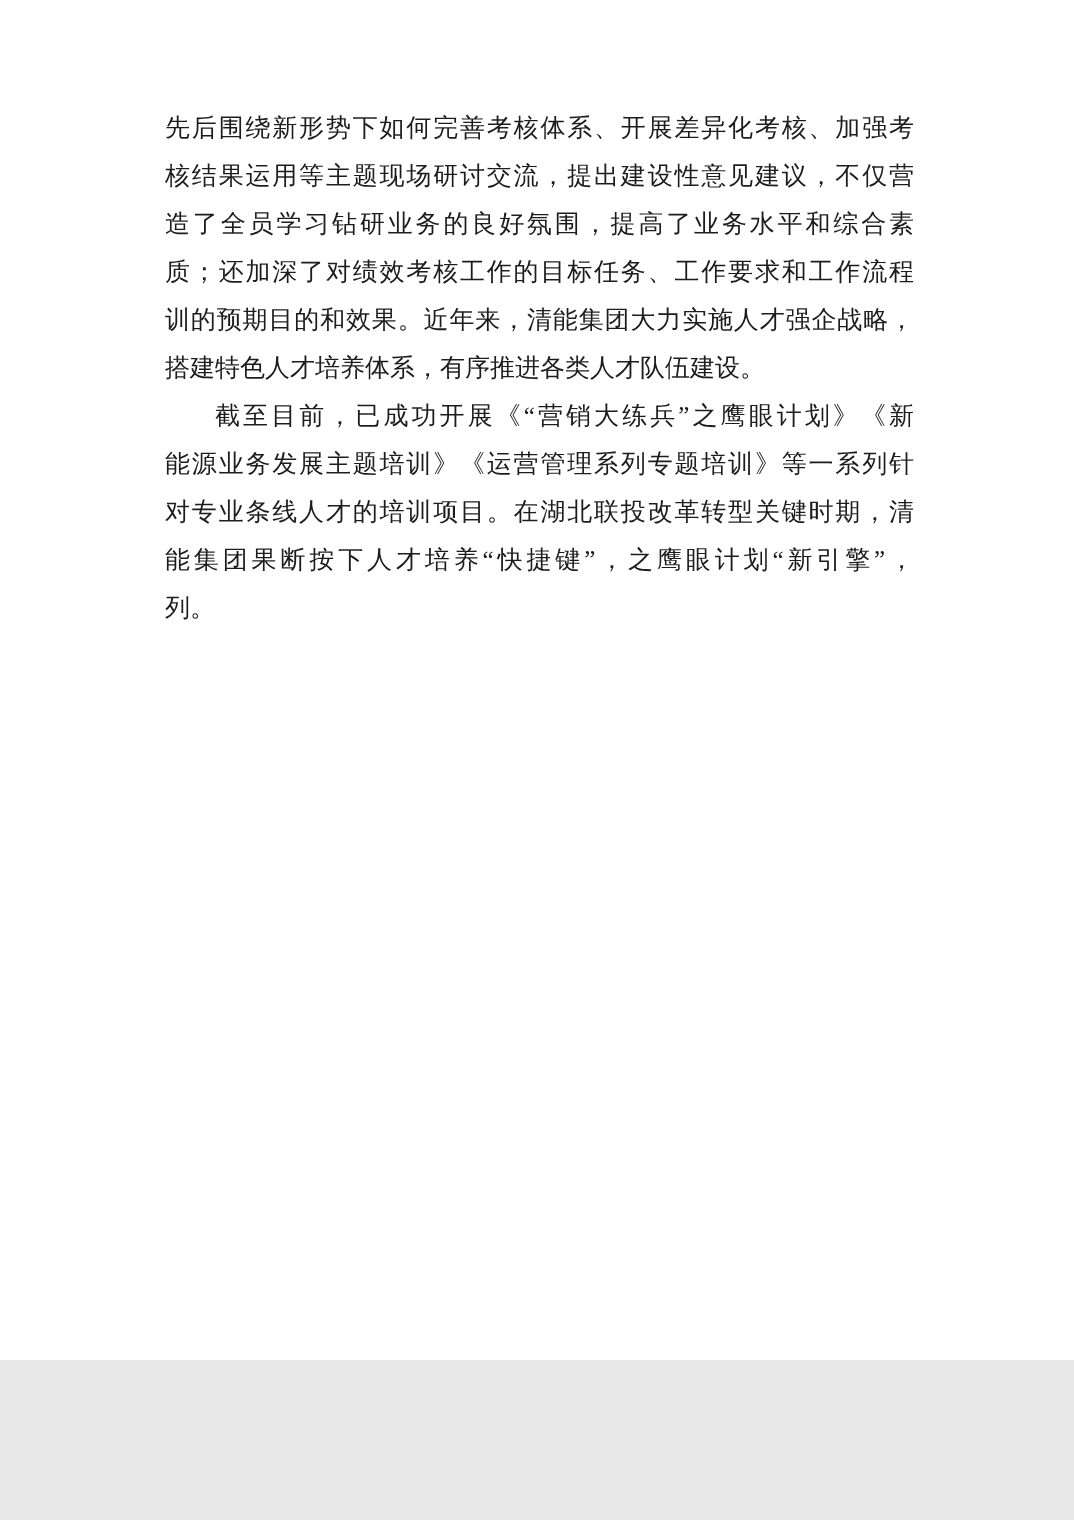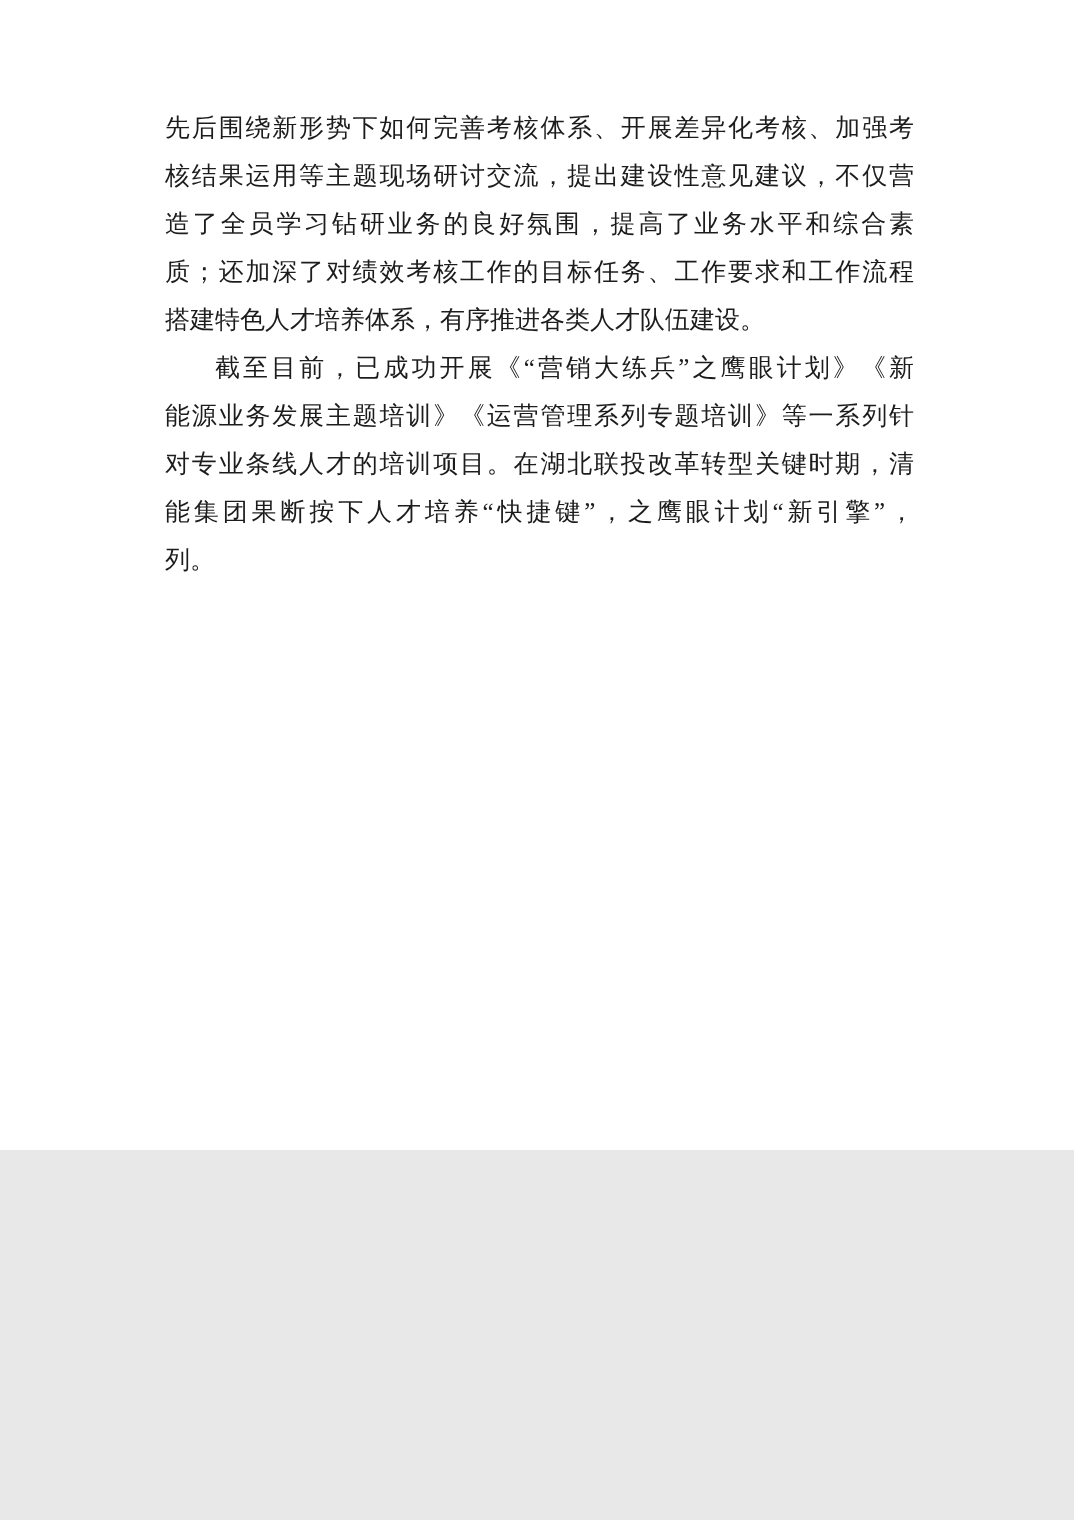--- a/index.html
+++ b/index.html
@@ -3,21 +3,21 @@
 <meta charset="utf-8">
 <style>
   html, body {
     margin: 0;
     padding: 0;
     background: #e8e8e8;
   }
   .page {
     position: relative;
     width: 1074px;
-    height: 1150px;
+    height: 1360px;
     margin: 0 auto;
     background: #ffffff;
     overflow: hidden;
     font-family: "Liberation Serif", "DejaVu Serif", serif;
     color: #1c1c1c;
   }
   .body-text {
     position: absolute;
     left: 165px;
     top: 104px;
@@ -52,20 +52,21 @@
 </style>
 </head>
 <body>
 
 <div class="page">
   <div class="body-text">
     <div class="line">先后围绕新形势下如何完善考核体系、开展差异化考核、加强考</div>
     <div class="line">核结果运用等主题现场研讨交流，提出建设性意见建议，不仅营</div>
     <div class="line">造了全员学习钻研业务的良好氛围，提高了业务水平和综合素</div>
     <div class="line">质；还加深了对绩效考核工作的目标任务、工作要求和工作流程</div>
+    <div class="line">训的预期目的和效果。近年来，清能集团大力实施人才强企战略，</div>
     <div class="line para-end">搭建特色人才培养体系，有序推进各类人才队伍建设。</div>
 
     <div class="line indent">截至目前，已成功开展《“营销大练兵”之鹰眼计划》《新</div>
     <div class="line">能源业务发展主题培训》《运营管理系列专题培训》等一系列针</div>
     <div class="line">对专业条线人才的培训项目。在湖北联投改革转型关键时期，清</div>
     <div class="line">能集团果断按下人才培养“快捷键”，之鹰眼计划“新引擎”，</div>
     <div class="line para-end">列。</div>
   </div>
 
   <div class="page-number">- 68 -</div>

